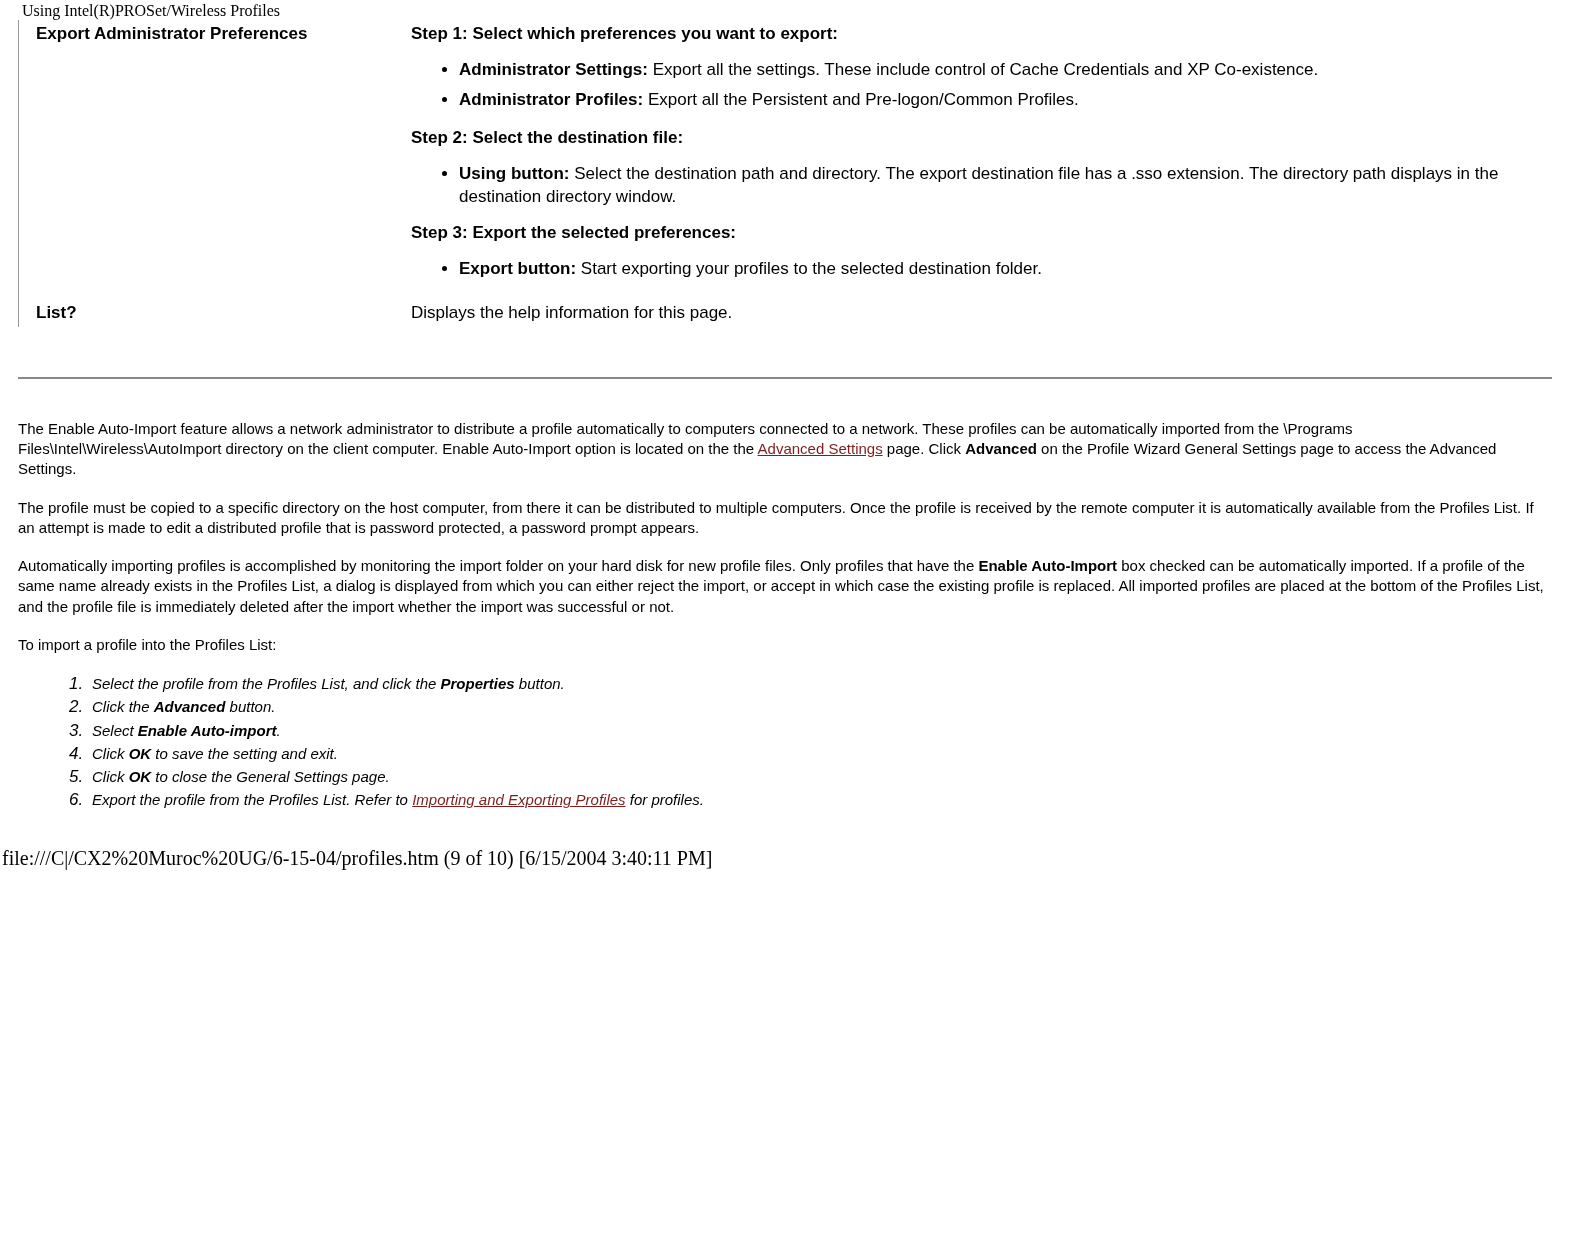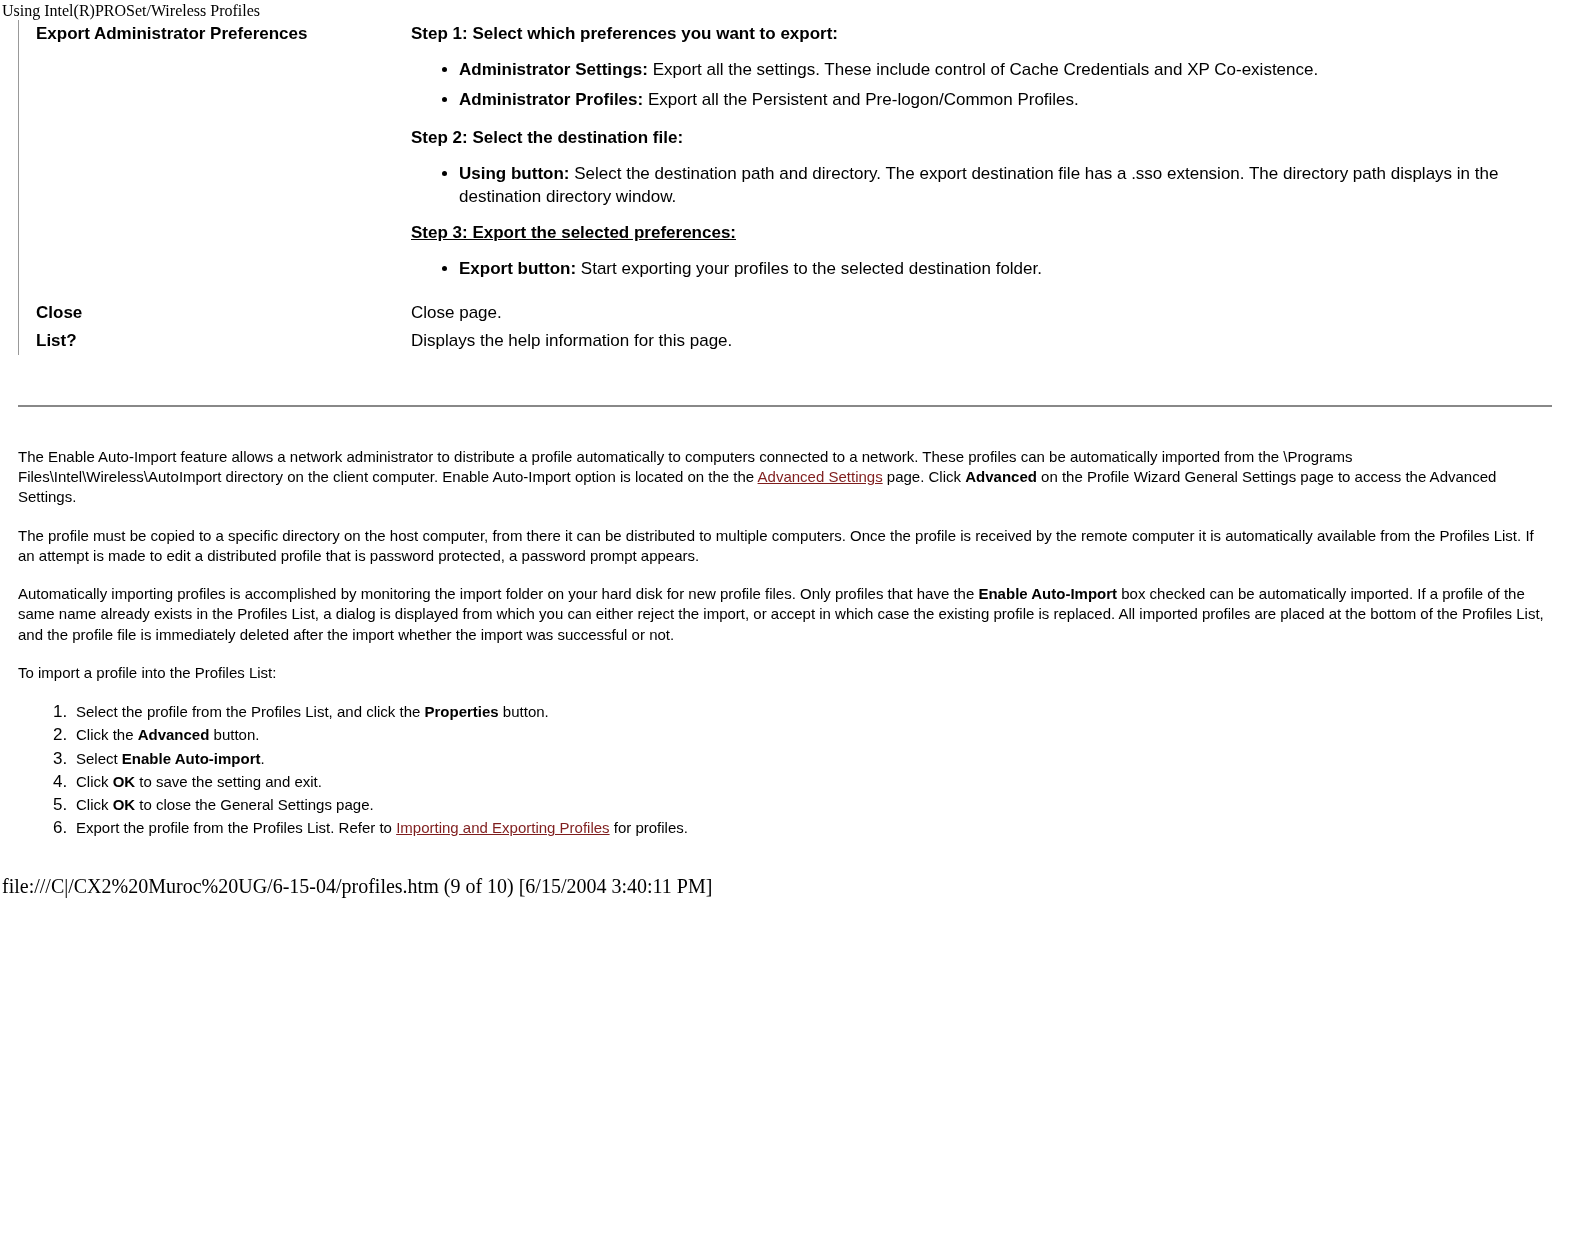--- a/index.html
+++ b/index.html
@@ -6,20 +6,21 @@
       font-family: Arial, Helvetica, sans-serif;
       font-size: 17px;
       margin: 0;
       padding: 0;
       color: #000;
     }
     .page-header {
       font-family: "Times New Roman", Times, serif;
       font-size: 16px;
       padding: 2px 0 0 2px;
+      margin-left: 20px;
     }
     .content {
       padding: 0 18px 20px 18px;
     }
     table.def-table {
       width: 100%;
       border-collapse: collapse;
       border-left: 1px solid #999;
     }
     table.def-table td {
@@ -60,23 +61,24 @@
     a.link {
       color: #7f1d1d;
       text-decoration: underline;
     }
     ol.steps {
       font-size: 15px;
       padding-left: 54px;
       margin: 10px 0 0 0;
     }
     ol.steps li {
-      margin: 2px 0;
+      margin: 2px 16px;
       line-height: 1.35;
       padding-left: 4px;
+      font-style: italic;
     }
     ol.steps li::marker {
       font-size: 17px;
     }
     .footer {
       font-family: "Times New Roman", Times, serif;
       font-size: 20px;
       padding: 14px 0 0 2px;
     }
   </style>
@@ -94,29 +96,25 @@
       <td>
         <p class="step-title" style="margin:0 0 4px 0;">Step 1: Select which preferences you want to export:</p>
         <ul class="bullets">
           <li><strong>Administrator Settings:</strong><span> Export all the settings. These include control of Cache Credentials and XP Co-existence.</span></li>
           <li><strong>Administrator Profiles:</strong><span> Export all the Persistent and Pre-logon/Common Profiles.</span></li>
         </ul>
         <p class="step-title" style="margin:16px 0 4px 0;">Step 2: Select the destination file:</p>
         <ul class="bullets">
           <li><strong>Using button:</strong><span> Select the destination path and directory. The export destination file has a .sso extension. The directory path displays in the destination directory window.</span></li>
         </ul>
-        <p class="step-title" style="margin:7px 0 4px 0;text-decoration:underline;">Step 3: Export the selected preferences:</p>
+        <p class="step-title" style="margin:7px 0 4px 0;">Step 3: Export the selected preferences:</p>
         <ul class="bullets">
           <li><strong>Export button:</strong><span> Start exporting your profiles to the selected destination folder.</span></li>
         </ul>
       </td>
-    </tr>
-    <tr>
-      <td class="term">Close</td>
-      <td>Close page.</td>
     </tr>
     <tr>
       <td class="term">List?</td>
       <td>Displays the help information for this page.</td>
     </tr>
   </tbody>
     </table>
 
   <hr class="sep">
 

